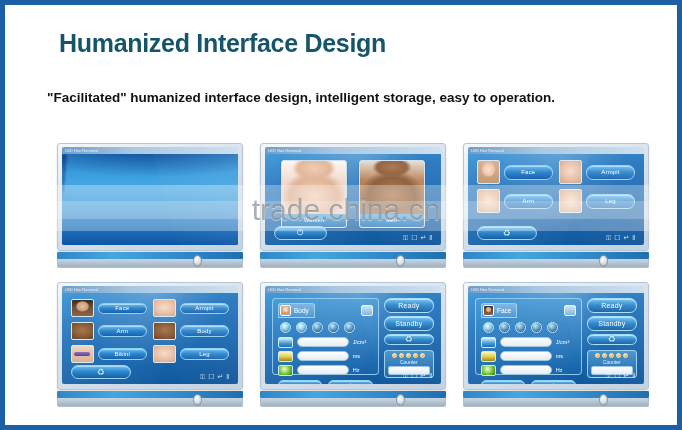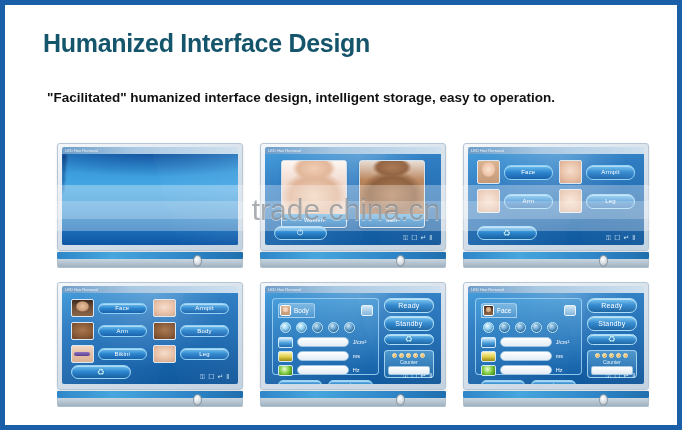--- a/index.html
+++ b/index.html
@@ -24,21 +24,21 @@
     position: relative;
     width: 100%;
     height: 100%;
     background: #ffffff;
     overflow: hidden;
   }
 
   
   .title {
     position: absolute;
-    left: 38px;
+    left: 54px;
     top: 24px;
     font-size: 25px;
     font-weight: bold;
     color: #15556b;
     letter-spacing: -0.3px;
   }
 
   .subtitle {
     position: absolute;
     left: 42px;

